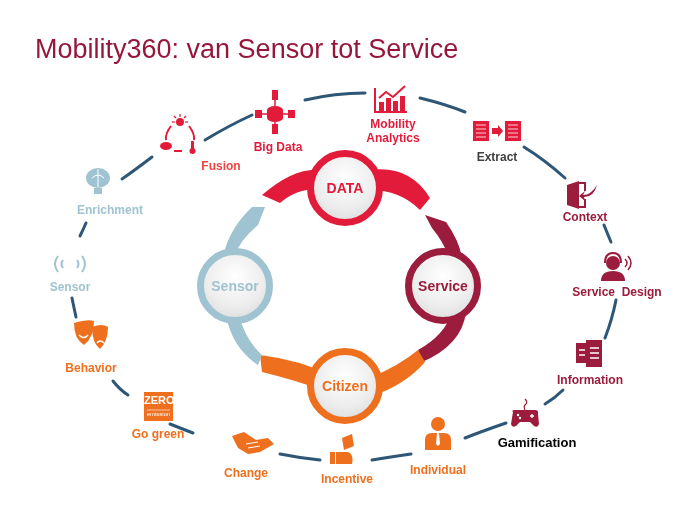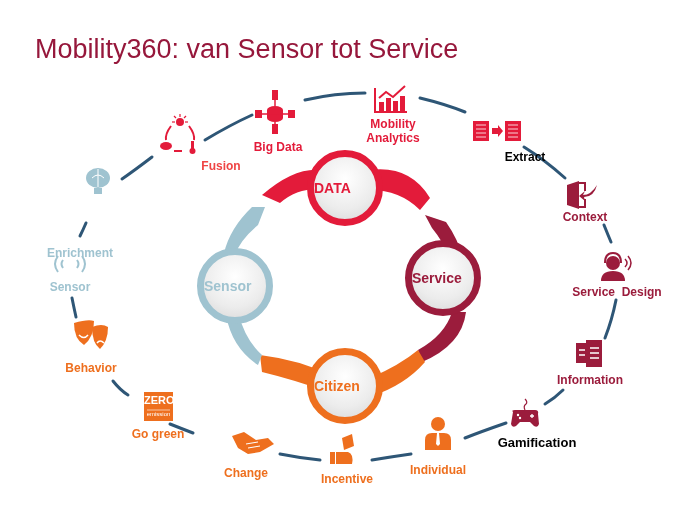--- a/index.html
+++ b/index.html
@@ -1,20 +1,20 @@
 <!DOCTYPE html>
 <html><head>
 <meta charset="utf-8">
 <style>
   html,body{margin:0;padding:0;background:#fff;}
   body{width:700px;height:525px;position:relative;overflow:hidden;font-family:"Liberation Sans",sans-serif;}
   .title{position:absolute;left:35px;top:34px;font-size:27px;color:#96173b;font-family:"Liberation Sans",sans-serif;}
   svg#diagram{position:absolute;left:0;top:0;}
   .lbl{position:absolute;font-weight:bold;font-size:12px;text-align:center;white-space:nowrap;transform:translateX(-50%);}
-  .hub{position:absolute;width:66px;height:66px;border-radius:50%;background:radial-gradient(circle at 50% 35%,#ffffff 0%,#ececec 60%,#d6d6d6 100%);display:flex;align-items:center;font-weight:bold;font-size:14px;box-sizing:border-box;}
+  .hub{position:absolute;width:66px;height:66px;border-radius:50%;background:radial-gradient(circle at 50% 35%,#ffffff 0%,#ececec 60%,#d6d6d6 100%);display:flex;align-items:center;justify-content:center;font-weight:bold;font-size:14px;box-sizing:border-box;}
 </style>
 </head>
 <body>
 
 <div class="title">Mobility360: van Sensor tot Service</div>
 
 <svg id="diagram" width="700" height="525">
 
   <g stroke="#2e5676" stroke-width="3" fill="none" stroke-linecap="round">
     <path d="M205,140 Q230,125 252,115"></path>
@@ -46,21 +46,21 @@
     <path d="M370,378 Q400,365 418,350 L425,362 Q405,385 372,396 Z" fill="#ee6f1e"></path>
 
     <path d="M265,207 L258,225 Q240,240 235,255 L224,253 Q230,228 252,207 Z" fill="#9fc3d0"></path>
     <path d="M226,315 L238,312 Q245,340 262,355 L258,365 Q232,348 226,315 Z" fill="#9fc3d0"></path>
   </g>
 </svg>
 
 <div class="hub" style="left:307px;top:150px;border:7px solid #e31b3a;color:#e31b3a;width:76px;height:76px;">
   <span>DATA</span>
 </div>
-<div class="hub" style="left:405px;top:240px;border:7px solid #9b1c3c;color:#9b1c3c;width:76px;height:76px;">
+<div class="hub" style="left:405px;top:248px;border:7px solid #9b1c3c;color:#9b1c3c;width:76px;height:76px;">
   <span>Service</span>
 </div>
 <div class="hub" style="left:307px;top:348px;border:7px solid #ee6f1e;color:#ee6f1e;width:76px;height:76px;">
   <span>Citizen</span>
 </div>
 <div class="hub" style="left:197px;top:248px;border:7px solid #9fc3d0;color:#9fc3d0;width:76px;height:76px;">
   <span>Sensor</span>
 </div>
 
 <svg width="700" height="525" style="position:absolute;left:0;top:0;">
@@ -197,24 +197,24 @@
     <rect x="-4" y="10" width="8" height="6"></rect>
   </g>
 </svg>
 
 <div style="position:absolute;left:144px;top:394px;width:29px;text-align:center;color:#fff;font-weight:bold;font-size:11px;">ZERO</div>
 <div style="position:absolute;left:144px;top:411px;width:29px;text-align:center;color:#fff;font-size:6px;">emission</div>
 
 <div class="lbl" style="left:181px;top:159px;color:#ef4444;margin-left:40px;">Fusion</div>
 <div class="lbl" style="left:278px;top:140px;color:#e31b3a;">Big Data</div>
 <div class="lbl" style="left:393px;top:117px;color:#e31b3a;white-space:normal;width:64px;line-height:14px;">Mobility Analytics</div>
-<div class="lbl" style="left:525px;top:150px;color:#000000;text-align:center;">Extract</div>
+<div class="lbl" style="left:497px;top:150px;color:#404040;text-align:center;">Extract</div>
 <div class="lbl" style="left:585px;top:210px;color:#9b1c3c;text-align:right;">Context</div>
 <div class="lbl" style="left:617px;top:285px;color:#9b1c3c;white-space:pre;">Service  Design</div>
 <div class="lbl" style="left:590px;top:373px;color:#9b1c3c;">Information</div>
 <div class="lbl" style="left:537px;top:435px;color:#000000;font-size:13px;">Gamification</div>
 <div class="lbl" style="left:438px;top:463px;color:#ee6f1e;">Individual</div>
 <div class="lbl" style="left:347px;top:472px;color:#ee6f1e;">Incentive</div>
 <div class="lbl" style="left:246px;top:466px;color:#ee6f1e;">Change</div>
 <div class="lbl" style="left:158px;top:427px;color:#ee6f1e;">Go green</div>
 <div class="lbl" style="left:91px;top:361px;color:#ee6f1e;">Behavior</div>
 <div class="lbl" style="left:70px;top:280px;color:#9fc3d0;">Sensor</div>
-<div class="lbl" style="left:80px;top:203px;color:#9fc3d0;margin-top:43px;">Enrichment</div>
+<div class="lbl" style="left:110px;top:203px;color:#9fc3d0;">Enrichment</div>
 
 </body></html>

